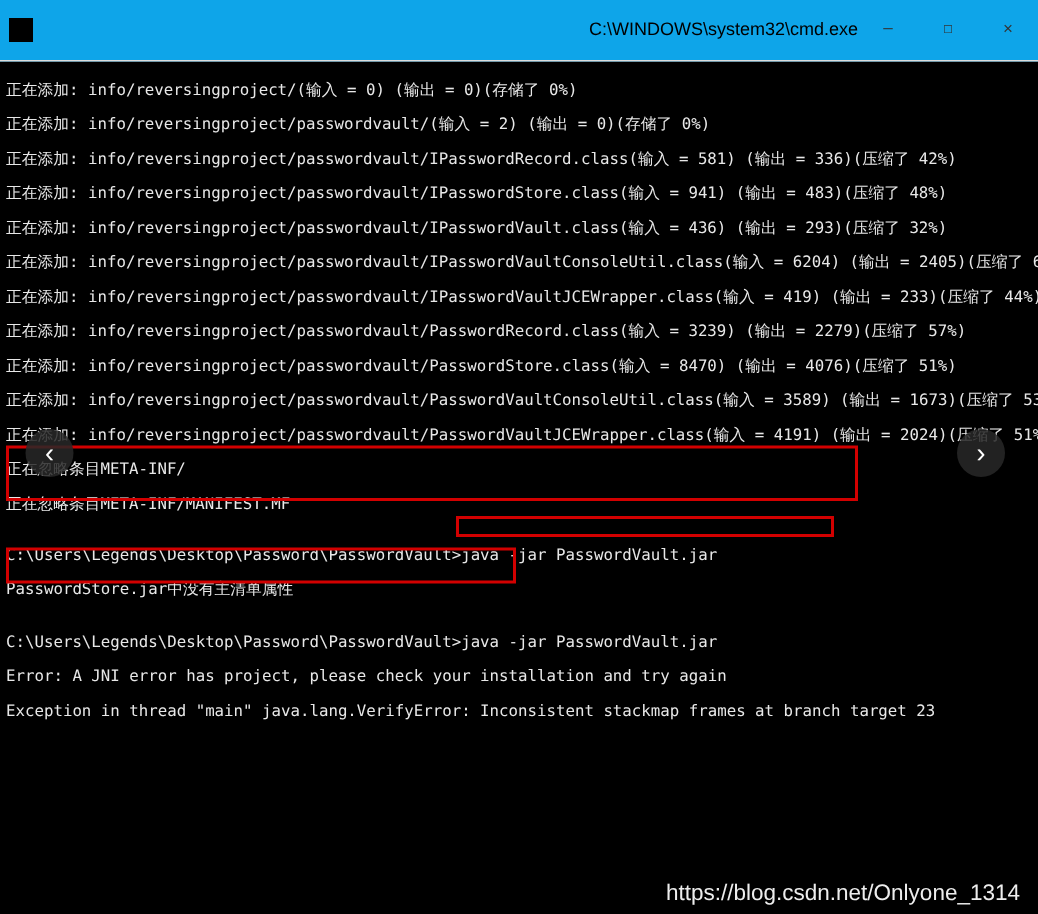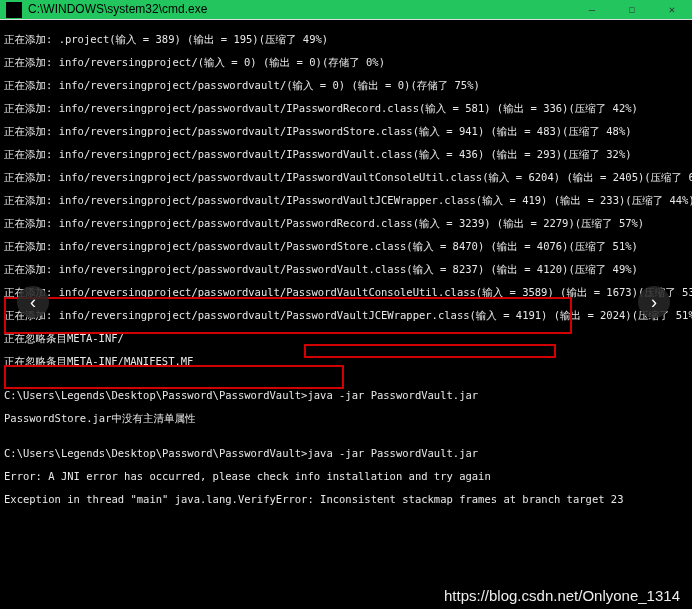--- a/index.html
+++ b/index.html
@@ -1,17 +1,17 @@
 <!DOCTYPE html>
 <html><head>
 <meta charset="utf-8">
 <style>
 * { margin: 0; padding: 0; box-sizing: border-box; }
 body { width: 692px; height: 609px; background: #000; font-family: Consolas, monospace; font-size: 10.5px; line-height: 11.5px; color: #ccc; position: relative; overflow: hidden; }
-.titlebar { background: #22c55e; height: 20px; display: flex; align-items: center; border-bottom: 1px solid #ddd; }
+.titlebar { background: #0ea5e9; height: 41px; display: flex; align-items: center; border-bottom: 1px solid #ddd; text-align: right; }
 .titlebar-icon { width: 16px; height: 16px; background: #000; margin: 0 6px; }
 .titlebar-text { font-family: "Segoe UI", sans-serif; font-size: 12px; color: #000; flex: 1; }
 .titlebar-btn { width: 40px; height: 24px; display: flex; align-items: center; justify-content: center; color: #333; cursor: pointer; }
 .terminal { padding: 2px 4px; white-space: pre; color: #e8e8e8; font-size: 10.5px; line-height: 11.5px; }
 .redbox1 { position: absolute; border: 2px solid #d20000; left: 4px; top: 297px; width: 568px; height: 37px; pointer-events: none; }
 .redbox2 { position: absolute; border: 2px solid #d20000; left: 304px; top: 344px; width: 252px; height: 14px; pointer-events: none; }
 .redbox3 { position: absolute; border: 2px solid #d20000; left: 4px; top: 365px; width: 340px; height: 24px; pointer-events: none; }
 .navbtn { position: absolute; width: 32px; height: 32px; background: rgba(40,40,40,0.85); color: #fff; display: flex; align-items: center; justify-content: center; font-size: 18px; cursor: pointer; border: none; border-radius: 16px; }
 .nav-left { left: 17px; top: 286px; }
 .nav-right { right: 22px; top: 286px; }
@@ -22,41 +22,39 @@
 
 <div class="titlebar">
   <div class="titlebar-icon"></div>
   <div class="titlebar-text">C:\WINDOWS\system32\cmd.exe</div>
   <div class="titlebar-btn">—</div>
   <div class="titlebar-btn">☐</div>
   <div class="titlebar-btn">✕</div>
 </div>
 
 <div class="terminal">
-<div>正在添加: .project(输入 = 389) (输出 = 195)(压缩了 49%)</div>
 <div>正在添加: info/reversingproject/(输入 = 0) (输出 = 0)(存储了 0%)</div>
-<div>正在添加: info/reversingproject/passwordvault/(输入 = 0) (输出 = 0)(存储了 75%)</div>
+<div>正在添加: info/reversingproject/passwordvault/(输入 = 2) (输出 = 0)(存储了 0%)</div>
 <div>正在添加: info/reversingproject/passwordvault/IPasswordRecord.class(输入 = 581) (输出 = 336)(压缩了 42%)</div>
 <div>正在添加: info/reversingproject/passwordvault/IPasswordStore.class(输入 = 941) (输出 = 483)(压缩了 48%)</div>
 <div>正在添加: info/reversingproject/passwordvault/IPasswordVault.class(输入 = 436) (输出 = 293)(压缩了 32%)</div>
 <div>正在添加: info/reversingproject/passwordvault/IPasswordVaultConsoleUtil.class(输入 = 6204) (输出 = 2405)(压缩了 61%)</div>
 <div>正在添加: info/reversingproject/passwordvault/IPasswordVaultJCEWrapper.class(输入 = 419) (输出 = 233)(压缩了 44%)</div>
 <div>正在添加: info/reversingproject/passwordvault/PasswordRecord.class(输入 = 3239) (输出 = 2279)(压缩了 57%)</div>
 <div>正在添加: info/reversingproject/passwordvault/PasswordStore.class(输入 = 8470) (输出 = 4076)(压缩了 51%)</div>
-<div>正在添加: info/reversingproject/passwordvault/PasswordVault.class(输入 = 8237) (输出 = 4120)(压缩了 49%)</div>
 <div>正在添加: info/reversingproject/passwordvault/PasswordVaultConsoleUtil.class(输入 = 3589) (输出 = 1673)(压缩了 53%)</div>
 <div>正在添加: info/reversingproject/passwordvault/PasswordVaultJCEWrapper.class(输入 = 4191) (输出 = 2024)(压缩了 51%)</div>
 <div>正在忽略条目META-INF/</div>
 <div>正在忽略条目META-INF/MANIFEST.MF</div>
 <div></div>
 <div>C:\Users\Legends\Desktop\Password\PasswordVault&gt;java -jar PasswordVault.jar</div>
 <div>PasswordStore.jar中没有主清单属性</div>
 <div></div>
 <div>C:\Users\Legends\Desktop\Password\PasswordVault&gt;java -jar PasswordVault.jar</div>
-<div>Error: A JNI error has occurred, please check info installation and try again</div>
+<div>Error: A JNI error has project, please check your installation and try again</div>
 <div>Exception in thread "main" java.lang.VerifyError: Inconsistent stackmap frames at branch target 23</div>
 
 
 
 
 
 
 
 
 

